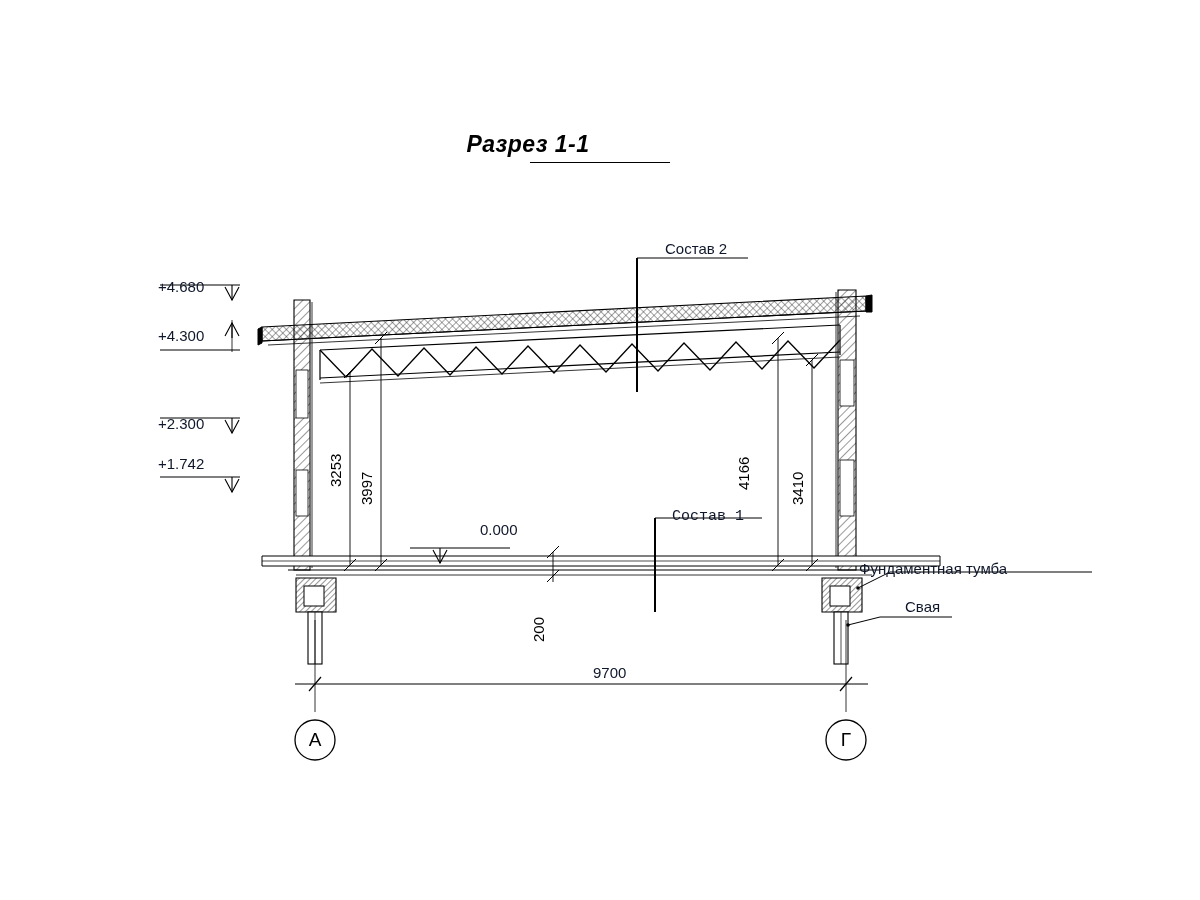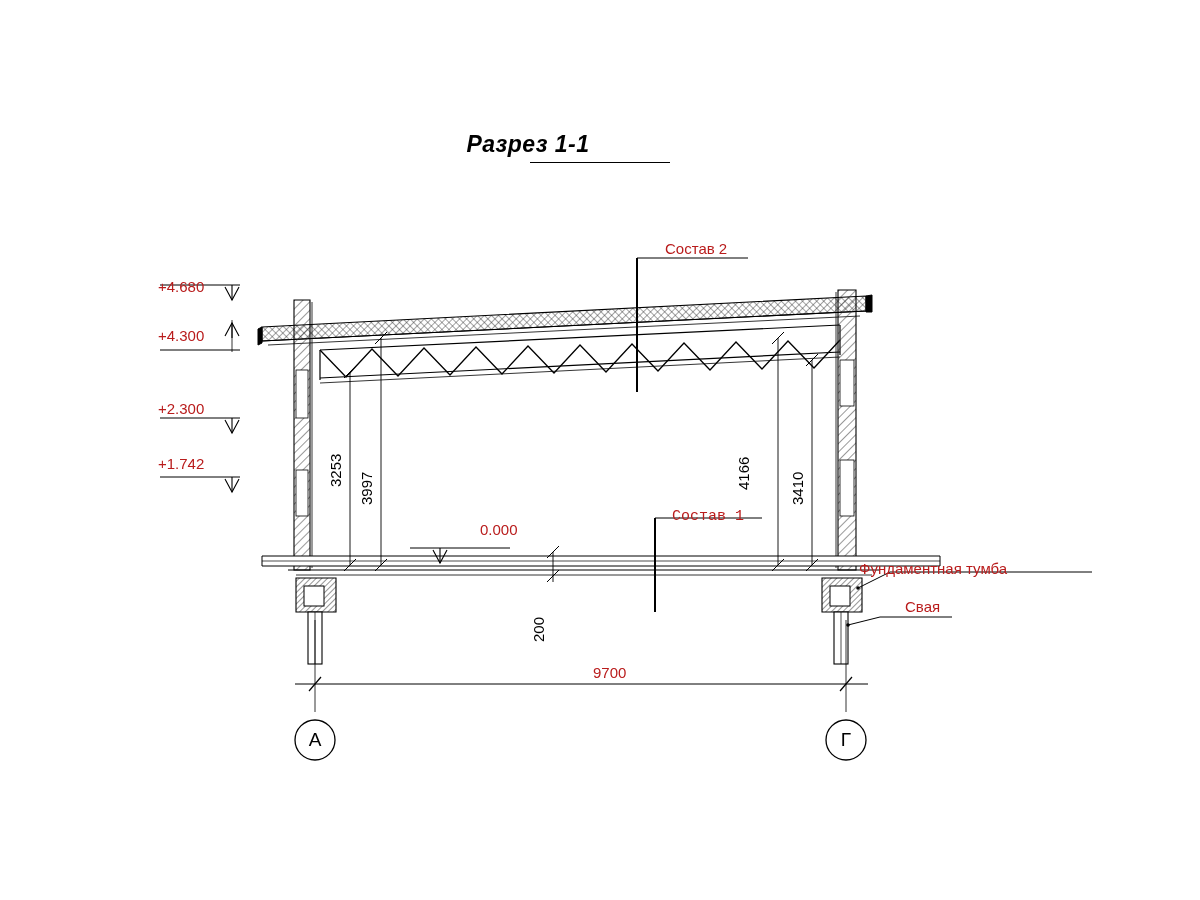--- a/index.html
+++ b/index.html
@@ -34,21 +34,21 @@
     position: absolute;
     left: 530px;
     top: 162px;
     width: 140px;
     height: 1px;
     background: #000000;
   }
   .lbl {
     position: absolute;
     font-size: 15px;
-    color: #b91c1c;
+    color: #0f172a;
     white-space: nowrap;
   }
   .vlbl {
     position: absolute;
     font-size: 15px;
     color: #000000;
     white-space: nowrap;
     transform-origin: left bottom;
     transform: rotate(-90deg);
   }
@@ -204,21 +204,21 @@
       <line x1="840" y1="691" x2="852" y2="677" stroke="#000000" stroke-width="1.2"></line>
 
       <circle cx="315" cy="740" r="20" fill="#ffffff" stroke="#000000" stroke-width="1.3"></circle>
       <circle cx="846" cy="740" r="20" fill="#ffffff" stroke="#000000" stroke-width="1.3"></circle>
 
     </g>
   </svg>
 
   <div class="lbl" style="left:158px; top:262px;margin-top:16px;">+4.680</div>
   <div class="lbl" style="left:158px; top:327px;">+4.300</div>
-  <div class="lbl" style="left:158px; top:400px;">+2.300</div>
+  <div class="lbl" style="left:158px; top:415px;">+2.300</div>
   <div class="lbl" style="left:158px; top:455px;">+1.742</div>
   <div class="lbl" style="left:480px; top:521px;">0.000</div>
 
   <div class="vlbl" style="left:344px; top:470px;">3253</div>
   <div class="vlbl" style="left:375px; top:488px;">3997</div>
   <div class="vlbl" style="left:752px; top:473px;">4166</div>
   <div class="vlbl" style="left:806px; top:488px;">3410</div>
   <div class="vlbl" style="left:547px; top:625px;">200</div>
 
   <div class="lbl" style="left:665px; top:240px;">Состав 2</div>

